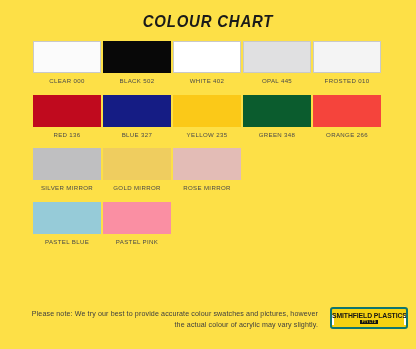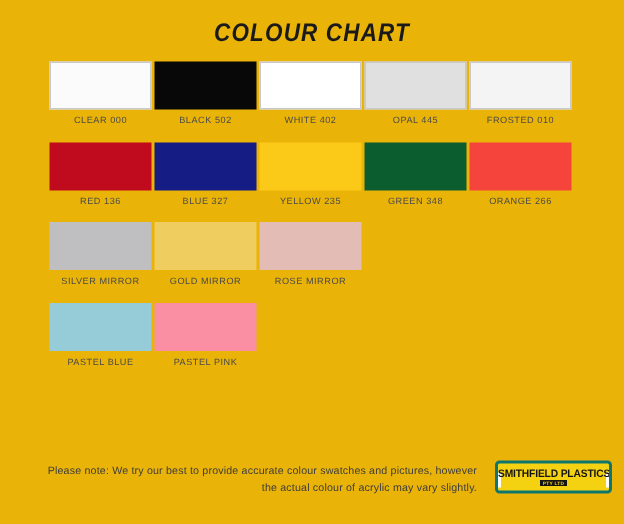--- a/index.html
+++ b/index.html
@@ -10,21 +10,21 @@
     width: 416px;
     height: 349px;
     background: #ffffff;
     font-family: "Liberation Sans", sans-serif;
     overflow: hidden;
   }
   .page {
     position: relative;
     width: 416px;
     height: 349px;
-    background: #eab308;
+    background: #fde047;
     box-sizing: border-box;
   }
 
   
   .title {
     text-align: center;
     font-family: "Liberation Sans", sans-serif;
     font-weight: bold;
     font-style: italic;
     font-size: 17px;

